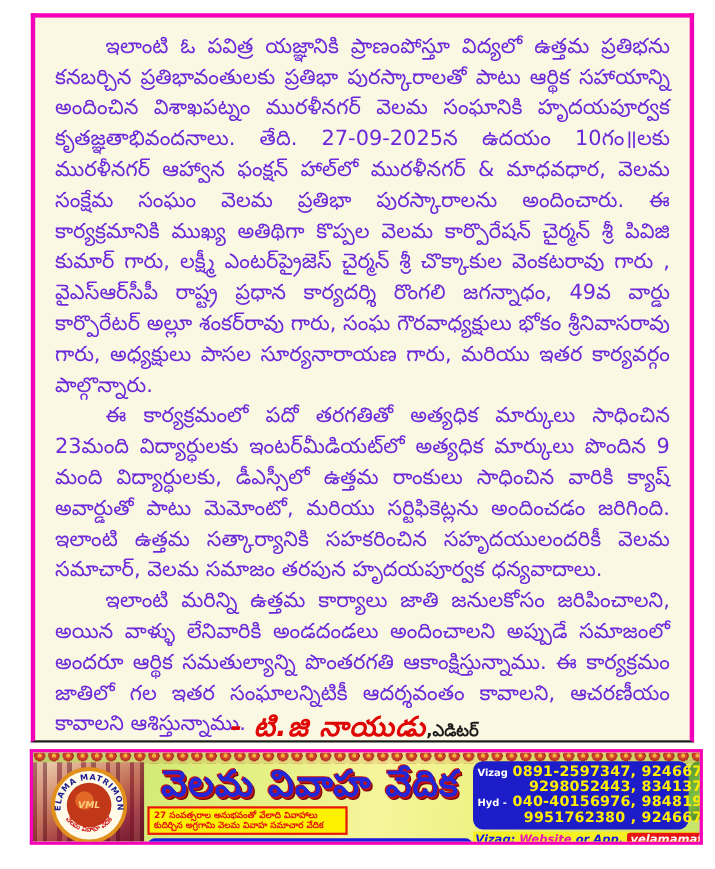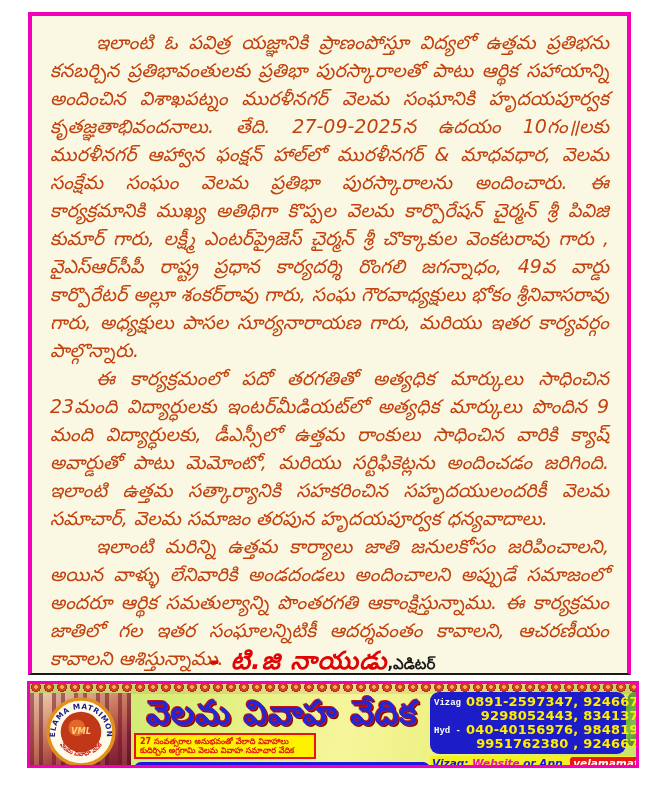--- a/index.html
+++ b/index.html
@@ -9,23 +9,22 @@
 
   
   .article-box {
     position:absolute; left:28px; top:12px; width:603px; height:663px;
     background:#faf8e2;
     border:4px solid #f400b8;
     border-bottom:2px solid #1a1a1a;
     padding:12px 18px 0 18px;
   }
   .article-box p {
-    font-size:19px; line-height:28px; color:#c2410c; text-align:justify;
+    font-size:19px; line-height:28px; color:#6d28d9; text-align:justify;
     text-indent:46px;
-    font-style:italic;
   }
   .sig-block { text-align:center; padding-right:14px; margin-top:-26px; }
   .sig-name  { font-size:25px; font-weight:bold; color:#e00505;
                font-style:italic; letter-spacing:1px; }
   .sig-role  { font-size:15px; font-weight:bold; color:#1a1a1a; }
   .sig-orgs  { text-align:right; padding-right:20px; font-size:14.5px;
                font-weight:bold; color:#1230cf; margin-top:3px; }
   .sig-phones{ text-align:right; padding-right:26px; font-size:18px;
                font-weight:bold; color:#111; margin-top:3px; letter-spacing:.5px; }
 
@@ -73,21 +72,21 @@
     position:absolute; right:-6px; top:0; width:22px; height:54px;
     background:linear-gradient(140deg,#4f8f2c,#7fc24a 60%,#3c6e20);
     border-radius:60% 40% 55% 45%;
   }
   .phone-box {
     position:relative; background:#1c1cc8; border-radius:9px;
     padding:3px 4px 3px 4px; width:196px;
   }
   .ph-row { display:flex; }
   .ph-label { color:#ffffff; font-size:9px; font-weight:bold; width:32px;
-              padding-top:3px; flex:0 0 auto;font-family:Liberation Mono, monospace; }
+              padding-top:3px; flex:0 0 auto; }
   .ph-nums  { color:#ffee00; font-size:13px; font-weight:bold; line-height:14px;
               white-space:nowrap; letter-spacing:.2px; }
   .ph-nums div:last-child { text-align:right; }
   .visit-line {
     margin-top:2px; width:204px; background:#f5f024; font-size:10.5px;
     font-weight:bold; font-style:italic; padding:1px 2px; white-space:nowrap;
   }
   .v-label { color:#1515e8; } .v-website{ color:#e810b8; } .v-orapp{ color:#1515e8;text-decoration:underline; }
   .v-url { background:#e81515; color:#ffffff; padding:0 3px; border-radius:3px; }
 </style>

